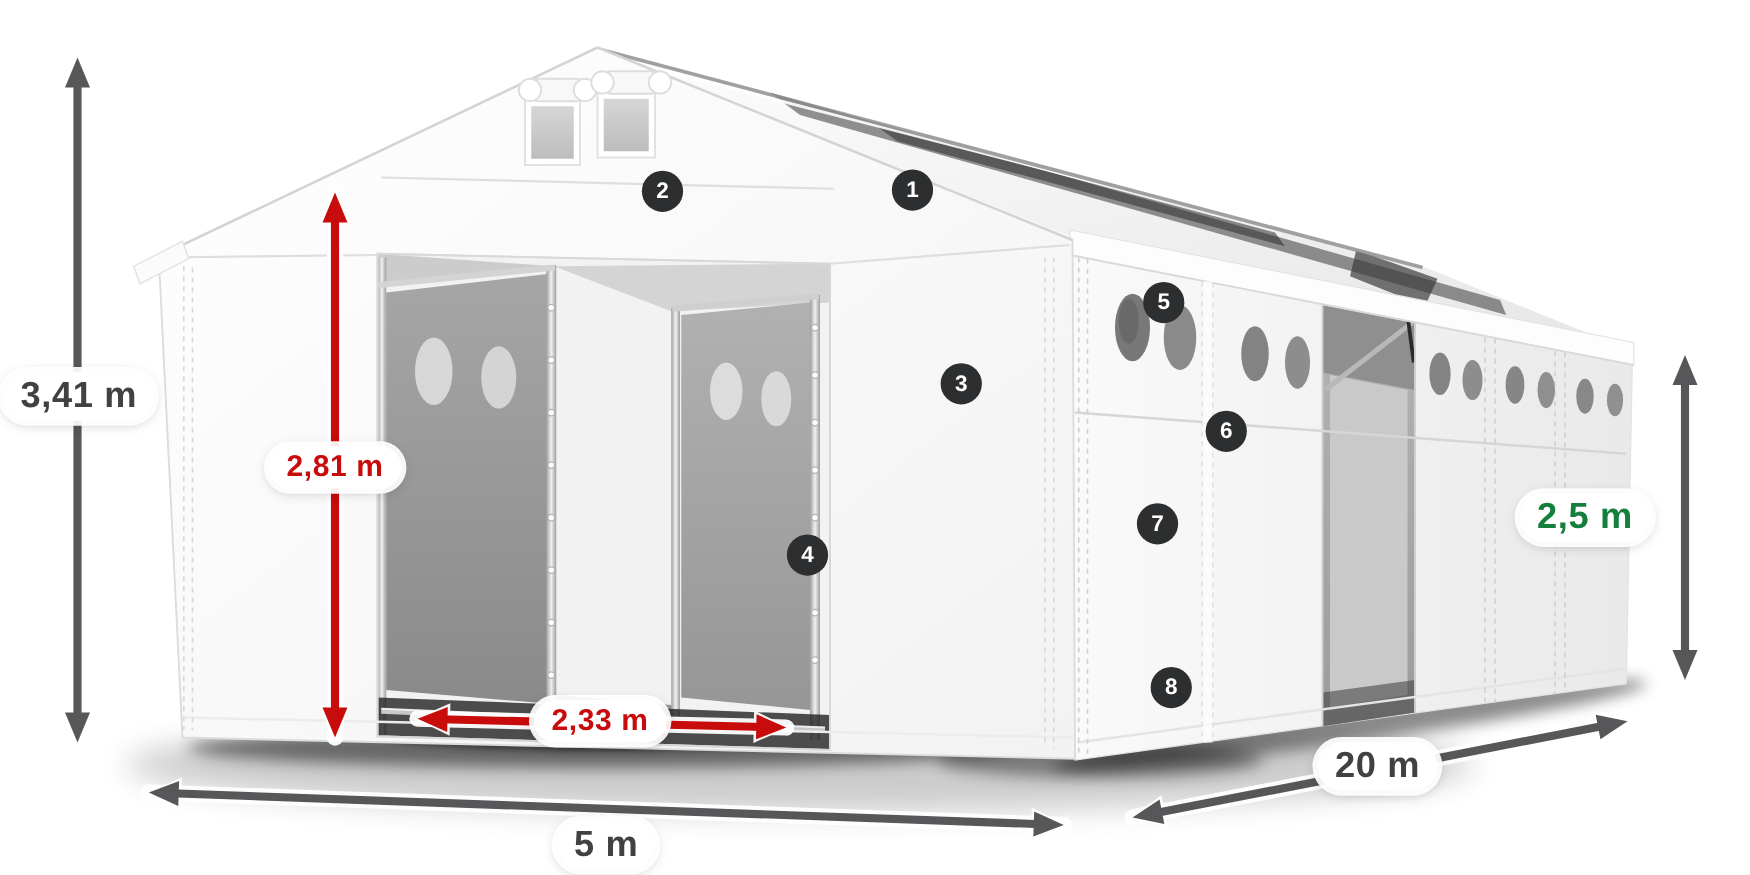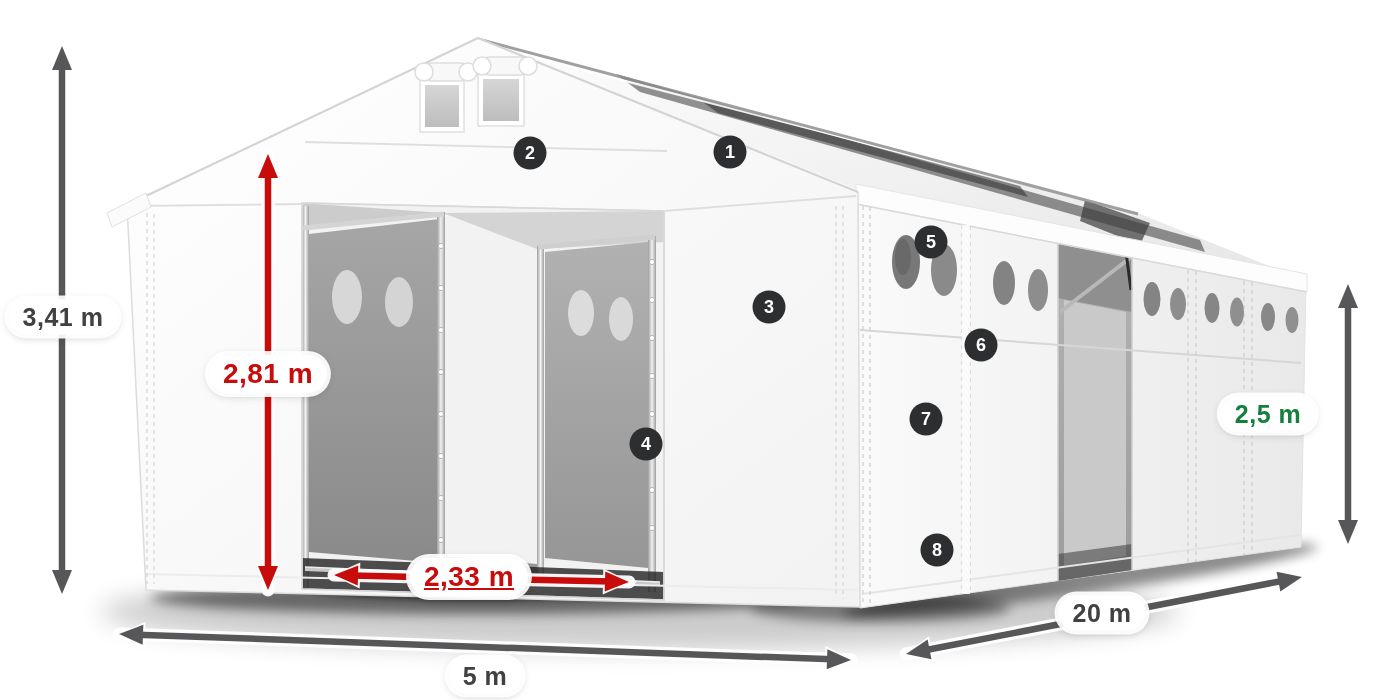--- a/index.html
+++ b/index.html
@@ -2,23 +2,23 @@
 <html><head>
 <meta charset="utf-8">
 <style>
   html,body{margin:0;padding:0;background:#ffffff;}
   .stage{position:relative;width:1400px;height:700px;background:#ffffff;overflow:hidden;
          font-family:"Liberation Sans", sans-serif;}
   .stage svg{position:absolute;left:0;top:0;}
   .labels{position:absolute;left:0;top:0;width:100%;height:100%;}
   .pill{position:absolute;transform:translate(-50%,-50%);background:#ffffff;
         border-radius:999px;padding:3px 14px;white-space:nowrap;
-        font-weight:bold;font-size:25px;letter-spacing:.5px;color:#414144;
+        font-weight:bold;font-size:29px;letter-spacing:.5px;color:#414144;
         box-shadow:0 0 0 4px rgba(255,255,255,.92), 0 2px 10px rgba(0,0,0,.28);}
-  .pill.red{font-size:28px;}
+  .pill.red{font-size:24px;}
   .badge{position:absolute;transform:translate(-50%,-50%);width:33px;height:33px;
          border-radius:50%;background:#2c2e2f;color:#fff;display:flex;
          align-items:center;justify-content:center;font-weight:bold;font-size:18px;
          cursor:pointer;}
 </style>
 </head>
 <body>
 
 <div class="stage">
 
@@ -270,21 +270,21 @@
         <polygon points="1348,282 1361,310 1335,310" fill="#ffffff" opacity="0.95"></polygon>
         <line x1="1348" y1="302" x2="1348" y2="526" stroke="#57575a" stroke-width="6.5"></line>
         <polygon points="1348,544 1338,520 1358,520" fill="#57575a"></polygon>
         <polygon points="1348,284 1358,308 1338,308" fill="#57575a"></polygon>
       </g>
     </svg>
 
   <div class="labels" id="labels">
       <div class="pill" style="left: 63px; top: 317px; color: rgb(65, 65, 68); background: rgb(255, 255, 255);">3,41 m</div>
       <div class="pill red" style="left: 268px; top: 374px; color: rgb(200, 11, 11); background: rgb(255, 255, 255);">2,81 m</div>
-      <div class="pill red" style="left: 469px; top: 577px; color: rgb(200, 11, 11); background: rgb(255, 255, 255); text-decoration: underline;">2,33 m</div>
+      <div class="pill red" style="left: 480px; top: 577px; color: rgb(200, 11, 11); background: rgb(255, 255, 255);">2,33 m</div>
       <div class="pill" style="left: 485px; top: 641px; color: rgb(65, 65, 68); background: rgb(255, 255, 255); margin-top: 35px;">5 m</div>
       <div class="pill" style="left: 1102px; top: 613px; color: rgb(65, 65, 68); background: rgb(255, 255, 255);">20 m</div>
       <div class="pill" style="left: 1268px; top: 414px; color: #15803d; background: rgb(255, 255, 255);">2,5 m</div>
       <div class="badge" style="left: 730px; top: 152px; background: rgb(44, 46, 47); color: rgb(255, 255, 255);">1</div>
       <div class="badge" style="left: 530px; top: 153px; background: rgb(44, 46, 47); color: rgb(255, 255, 255);">2</div>
       <div class="badge" style="left: 769px; top: 307px; background: rgb(44, 46, 47); color: rgb(255, 255, 255);">3</div>
       <div class="badge" style="left: 646px; top: 444px; background: rgb(44, 46, 47); color: rgb(255, 255, 255);">4</div>
       <div class="badge" style="left: 931px; top: 242px; background: rgb(44, 46, 47); color: rgb(255, 255, 255);">5</div>
       <div class="badge" style="left: 981px; top: 345px; background: rgb(44, 46, 47); color: rgb(255, 255, 255);">6</div>
       <div class="badge" style="left: 926px; top: 419px; background: rgb(44, 46, 47); color: rgb(255, 255, 255);">7</div>

